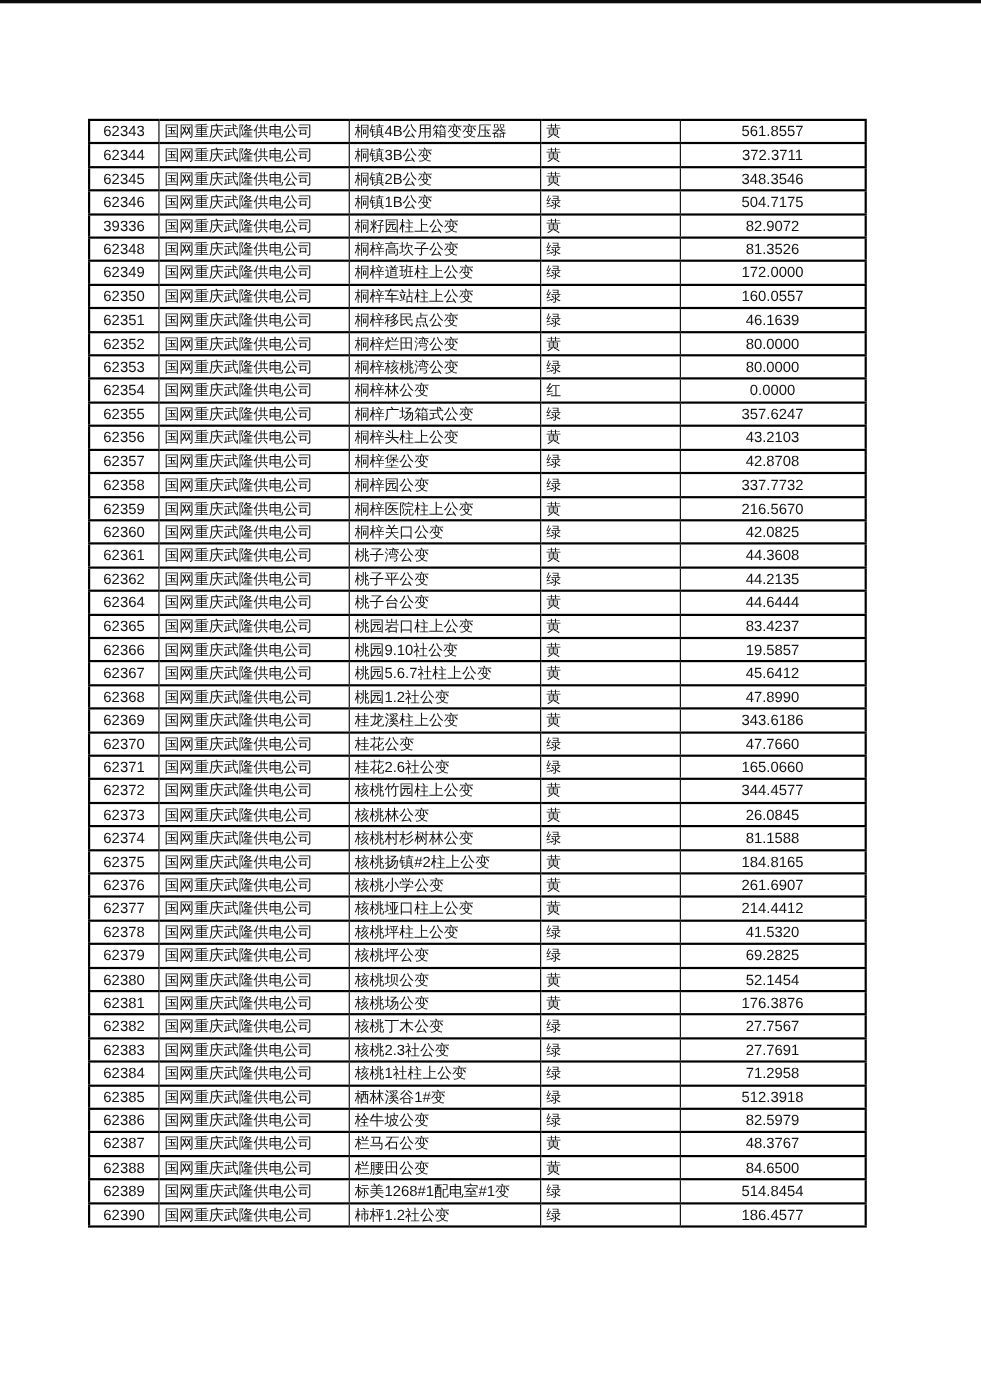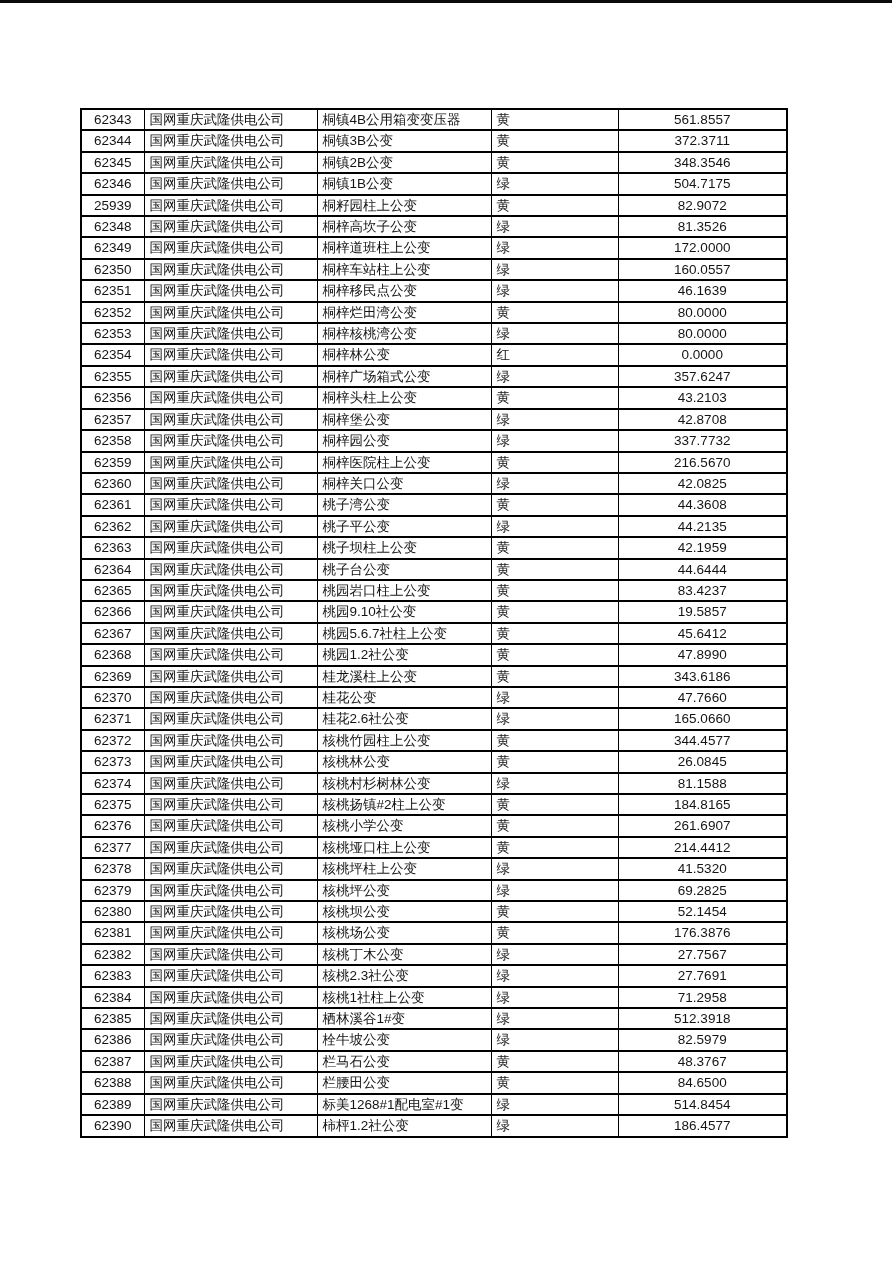--- a/index.html
+++ b/index.html
@@ -98,21 +98,21 @@
         <td class="cell-value">348.3546</td>
       </tr>
       <tr>
         <td class="cell-row-id">62346</td>
         <td class="cell-company">国网重庆武隆供电公司</td>
         <td class="cell-device-name">桐镇1B公变</td>
         <td class="cell-status">绿</td>
         <td class="cell-value">504.7175</td>
       </tr>
       <tr>
-        <td class="cell-row-id">25939</td>
+        <td class="cell-row-id">39336</td>
         <td class="cell-company">国网重庆武隆供电公司</td>
         <td class="cell-device-name">桐籽园柱上公变</td>
         <td class="cell-status">黄</td>
         <td class="cell-value">82.9072</td>
       </tr>
       <tr>
         <td class="cell-row-id">62348</td>
         <td class="cell-company">国网重庆武隆供电公司</td>
         <td class="cell-device-name">桐梓高坎子公变</td>
         <td class="cell-status">绿</td>
@@ -208,27 +208,20 @@
         <td class="cell-device-name">桃子湾公变</td>
         <td class="cell-status">黄</td>
         <td class="cell-value">44.3608</td>
       </tr>
       <tr>
         <td class="cell-row-id">62362</td>
         <td class="cell-company">国网重庆武隆供电公司</td>
         <td class="cell-device-name">桃子平公变</td>
         <td class="cell-status">绿</td>
         <td class="cell-value">44.2135</td>
-      </tr>
-      <tr>
-        <td class="cell-row-id">62363</td>
-        <td class="cell-company">国网重庆武隆供电公司</td>
-        <td class="cell-device-name">桃子坝柱上公变</td>
-        <td class="cell-status">黄</td>
-        <td class="cell-value">42.1959</td>
       </tr>
       <tr>
         <td class="cell-row-id">62364</td>
         <td class="cell-company">国网重庆武隆供电公司</td>
         <td class="cell-device-name">桃子台公变</td>
         <td class="cell-status">黄</td>
         <td class="cell-value">44.6444</td>
       </tr>
       <tr>
         <td class="cell-row-id">62365</td>

